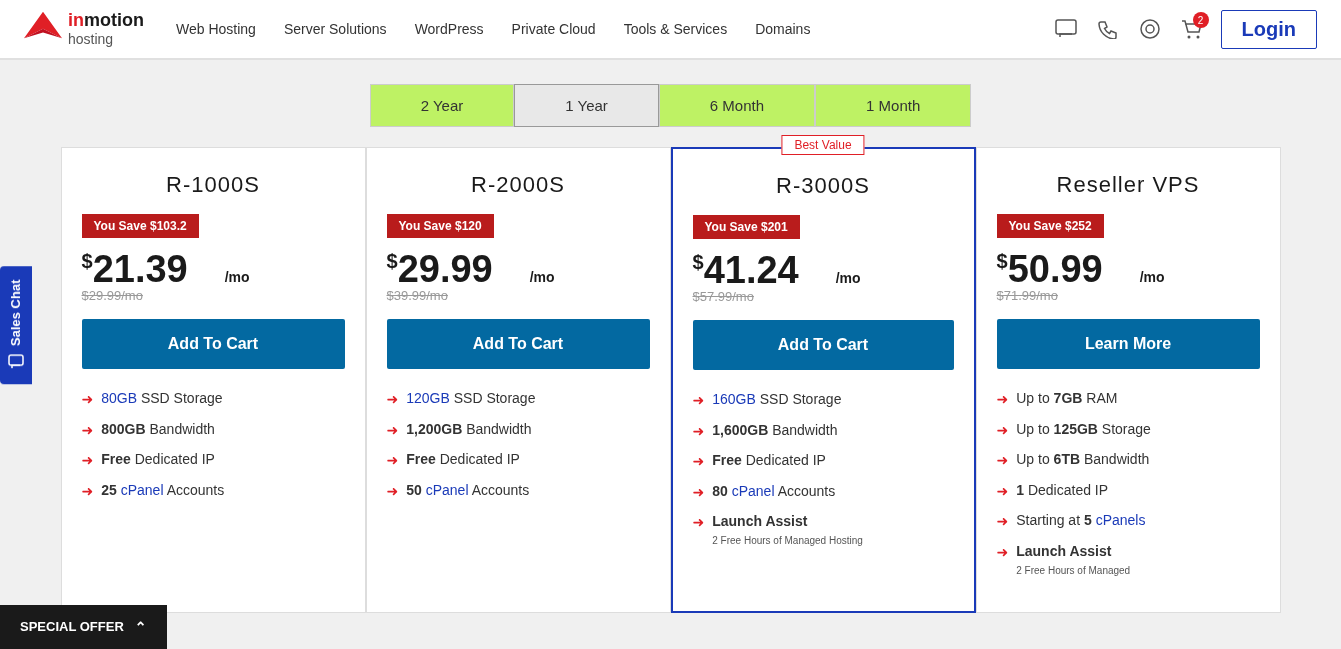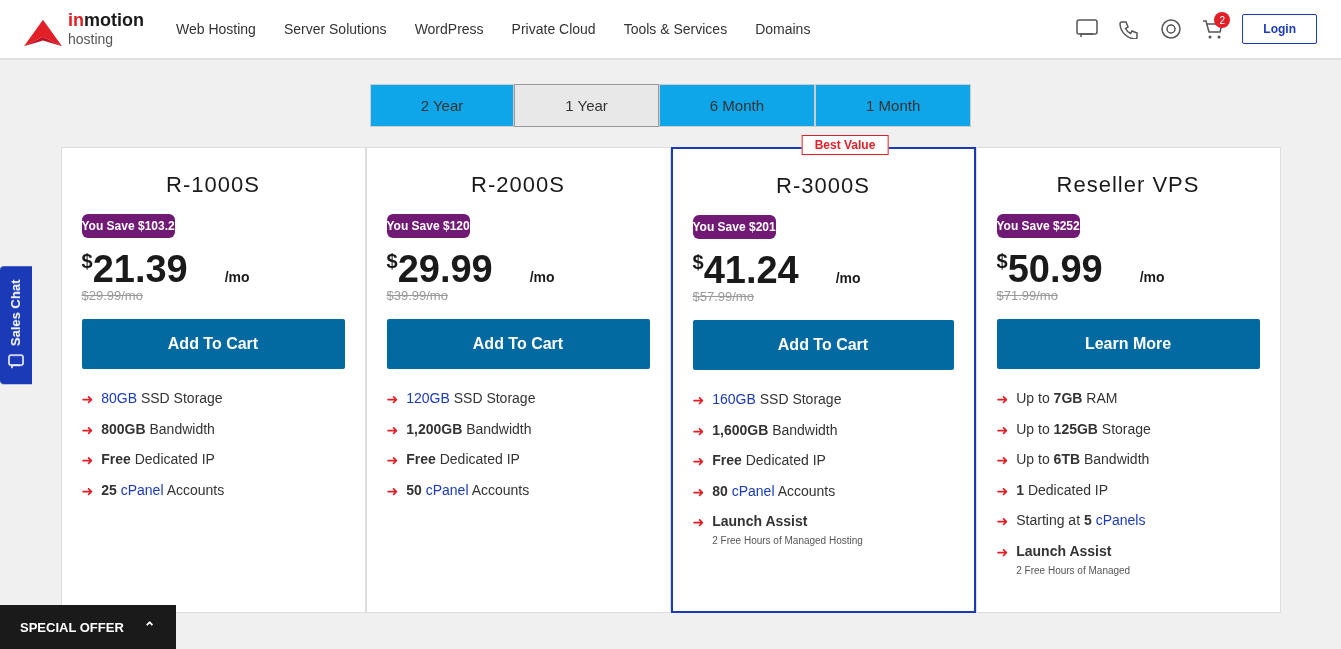--- a/index.html
+++ b/index.html
@@ -10,21 +10,21 @@
       background: #fff;
       border-bottom: 2px solid #e0e0e0;
       display: flex;
       align-items: center;
       padding: 0 24px;
       height: 60px;
       position: relative;
     }
     .logo-area {
       display: flex;
-      align-items: flex-end;
+      align-items: flex-start;
       margin-right: 32px;
     }
     .logo-bird {
       width: 38px;
       height: 28px;
       margin-right: 6px;
     }
     nav { display: flex; gap: 28px; flex: 1; }
     nav a {
       font-size: 14px;
@@ -42,21 +42,21 @@
       position: absolute; top: -4px; right: -4px;
       background: #e01f26; color: #fff; border-radius: 50%;
       width: 16px; height: 16px; font-size: 10px;
       display: flex; align-items: center; justify-content: center;
     }
     .login-btn {
       border: 1.5px solid #1a3ab8;
       color: #1a3ab8;
       background: #fff;
       padding: 7px 20px;
-      font-size: 12px;
+      font-size: 20px;
       cursor: pointer;
       border-radius: 2px;
       font-weight: 600;
     }
 
     
     .sales-chat {
       position: fixed;
       left: 0;
       top: 50%;
@@ -83,35 +83,34 @@
       bottom: 0;
       left: 0;
       background: #1a1a1a;
       color: #fff;
       padding: 14px 20px;
       font-size: 13px;
       font-weight: bold;
       cursor: pointer;
       z-index: 100;
       display: flex;
-      align-items: center;
-      gap: 20px;
+      gap: 11px;
     }
 
     
     .billing-tabs {
       display: flex;
       justify-content: center;
       gap: 0;
       padding: 24px 0 20px;
       background: #f0f0f0;
     }
     .billing-tab {
       border: 1px solid #ccc;
-      background: #0ea5e9;
+      background: #bef264;
       padding: 12px 50px;
       font-size: 15px;
       color: #333;
       cursor: pointer;
       font-weight: 500;
       white-space: nowrap;
     }
     .billing-tab.active {
       background: #e8e8e8;
       border-color: #999;
@@ -143,42 +142,41 @@
     }
     .best-value-badge {
       position: absolute;
       top: -14px;
       left: 50%;
       transform: translateX(-50%);
       background: #fff;
       border: 1.5px solid #e01f26;
       color: #e01f26;
       font-size: 12px;
-      font-weight: bold;
+      font-weight: normal;
       padding: 2px 12px;
       white-space: nowrap;
-      margin-left: 22px;
     }
     .plan-name {
       text-align: center;
       font-size: 22px;
       font-weight: 400;
       color: #1a1a1a;
       margin-bottom: 16px;
       letter-spacing: 1px;
     }
     .savings-badge {
-      background: #701a75;
+      background: #b91c1c;
       color: #fff;
       font-size: 12px;
       font-weight: bold;
-      padding: 5px 0;
+      padding: 5px 12px;
       display: inline-block;
       margin-bottom: 12px;
-      border-radius: 6px;
+      border-radius: 0;
     }
     .price-area {
       margin-bottom: 8px;
     }
     .price-main {
       font-size: 38px;
       font-weight: bold;
       color: #1a1a1a;
       line-height: 1;
     }

